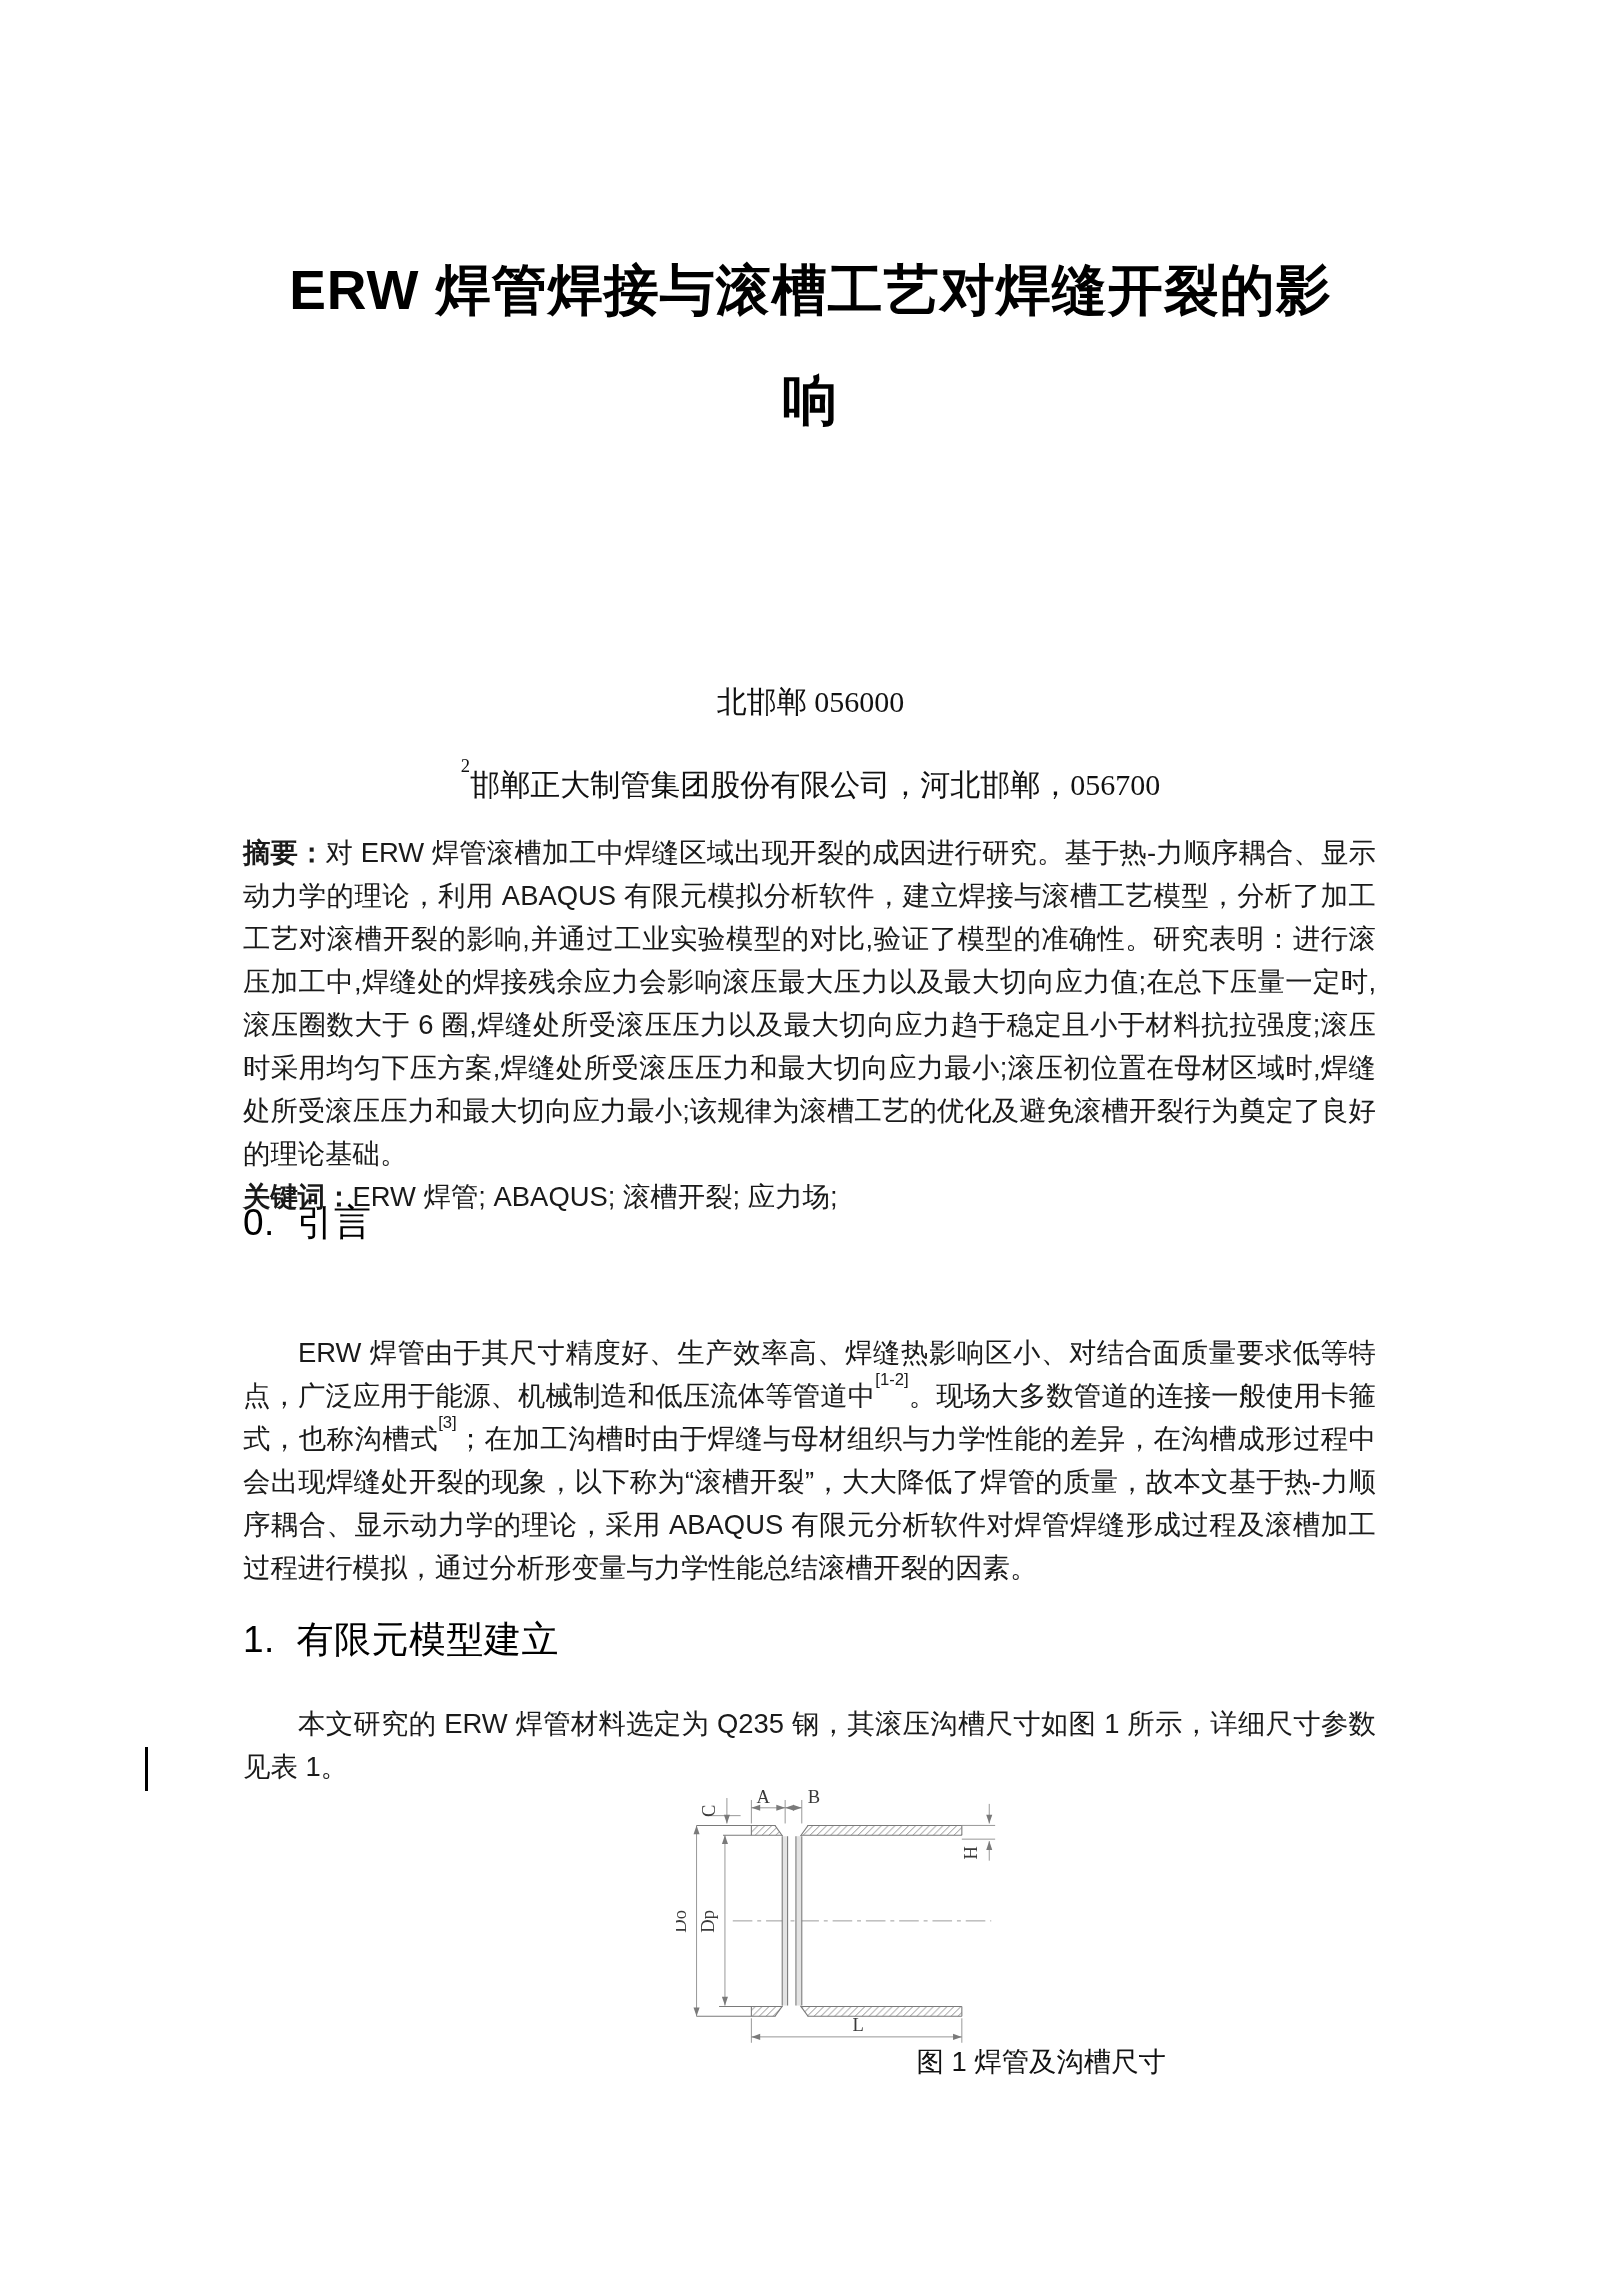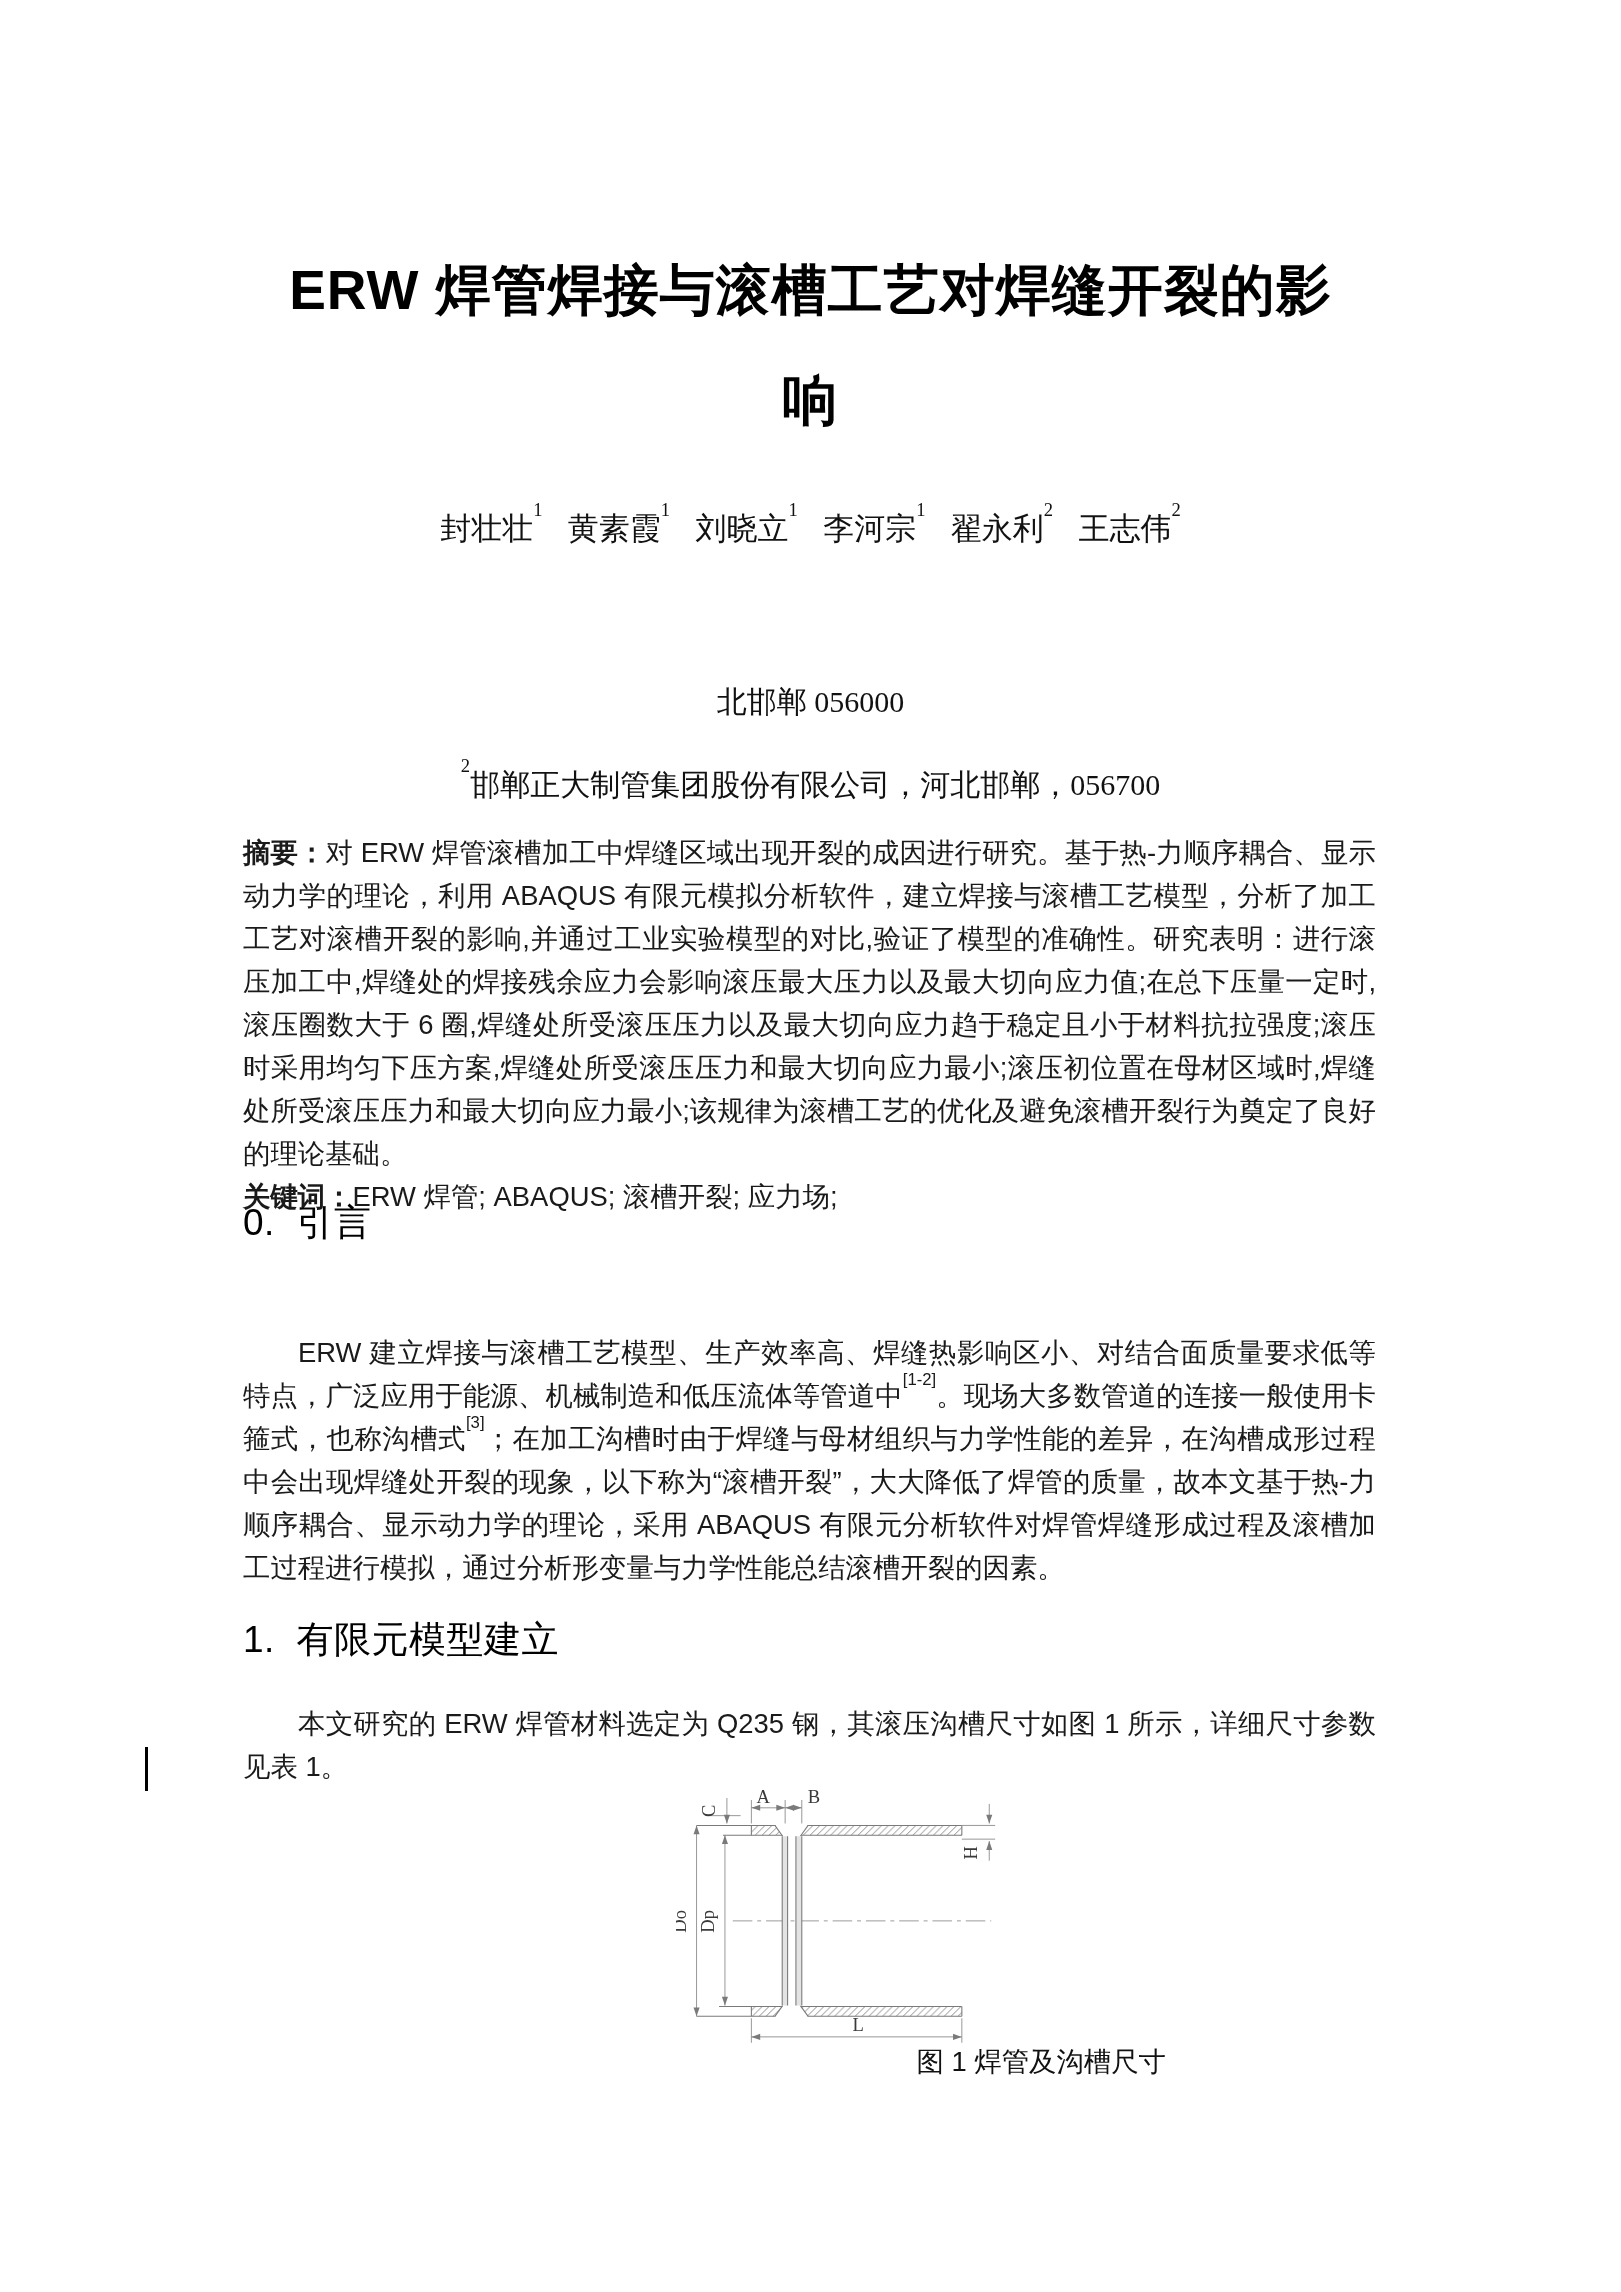--- a/index.html
+++ b/index.html
@@ -48,42 +48,39 @@
 </head>
 <body>
 
 <div class="page">
 
   <div class="centered doc-title" style="top:235px;">
     <div>ERW 焊管焊接与滚槽工艺对焊缝开裂的影</div>
     <div>响</div>
   </div>
 
-  <div class="centered byline" style="top:508px;">
-    <span class="author"><span>封壮壮</span><sup>1</sup></span><span class="author"><span>黄素霞</span><sup>1</sup></span><span class="author"><span>刘晓立</span><sup>1</sup></span><span class="author"><span>李河宗</span><sup>1</sup></span><span class="author"><span>翟永利</span><sup>2</sup></span><span class="author"><span>王志伟</span><sup>2</sup></span>
-  </div>
 
   <div class="centered affil" style="top:682px;">
     <span>北邯郸 056000</span>
   </div>
   <div class="centered affil" style="top:765px;">
     <sup>2</sup><span>邯郸正大制管集团股份有限公司，河北邯郸，056700</span>
   </div>
 
   <div class="bodyblock" style="top:831px;">
     <div><b>摘要：</b><span>对 ERW 焊管滚槽加工中焊缝区域出现开裂的成因进行研究。基于热-力顺序耦合、显示动力学的理论，利用 ABAQUS 有限元模拟分析软件，建立焊接与滚槽工艺模型，分析了加工工艺对滚槽开裂的影响,并通过工业实验模型的对比,验证了模型的准确性。研究表明：进行滚压加工中,焊缝处的焊接残余应力会影响滚压最大压力以及最大切向应力值;在总下压量一定时,滚压圈数大于 6 圈,焊缝处所受滚压压力以及最大切向应力趋于稳定且小于材料抗拉强度;滚压时采用均匀下压方案,焊缝处所受滚压压力和最大切向应力最小;滚压初位置在母材区域时,焊缝处所受滚压压力和最大切向应力最小;该规律为滚槽工艺的优化及避免滚槽开裂行为奠定了良好的理论基础。</span></div>
     <div><b>关键词：</b><span>ERW 焊管; ABAQUS; 滚槽开裂; 应力场;</span></div>
   </div>
 
   <div class="sec-heading" style="top:1200px;">
     <span class="hnum">0.</span><span>引言</span>
   </div>
 
   <div class="bodyblock indent" style="top:1331px;">
-    <span>ERW 建立焊接与滚槽工艺模型、生产效率高、焊缝热影响区小、对结合面质量要求低等特点，广泛应用于能源、机械制造和低压流体等管道中</span><sup>[1-2]</sup><span>。现场大多数管道的连接一般使用卡箍式，也称沟槽式</span><sup>[3]</sup><span>；在加工沟槽时由于焊缝与母材组织与力学性能的差异，在沟槽成形过程中会出现焊缝处开裂的现象，以下称为“滚槽开裂”，大大降低了焊管的质量，故本文基于热-力顺序耦合、显示动力学的理论，采用 ABAQUS 有限元分析软件对焊管焊缝形成过程及滚槽加工过程进行模拟，通过分析形变量与力学性能总结滚槽开裂的因素。</span>
+    <span>ERW 焊管由于其尺寸精度好、生产效率高、焊缝热影响区小、对结合面质量要求低等特点，广泛应用于能源、机械制造和低压流体等管道中</span><sup>[1-2]</sup><span>。现场大多数管道的连接一般使用卡箍式，也称沟槽式</span><sup>[3]</sup><span>；在加工沟槽时由于焊缝与母材组织与力学性能的差异，在沟槽成形过程中会出现焊缝处开裂的现象，以下称为“滚槽开裂”，大大降低了焊管的质量，故本文基于热-力顺序耦合、显示动力学的理论，采用 ABAQUS 有限元分析软件对焊管焊缝形成过程及滚槽加工过程进行模拟，通过分析形变量与力学性能总结滚槽开裂的因素。</span>
   </div>
 
   <div class="sec-heading" style="top:1617px;">
     <span class="hnum">1.</span><span>有限元模型建立</span>
   </div>
 
   <div class="bodyblock indent" style="top:1702px;">
     <span>本文研究的 ERW 焊管材料选定为 Q235 钢，其滚压沟槽尺寸如图 1 所示，详细尺寸参数见表 1。</span>
   </div>
 

